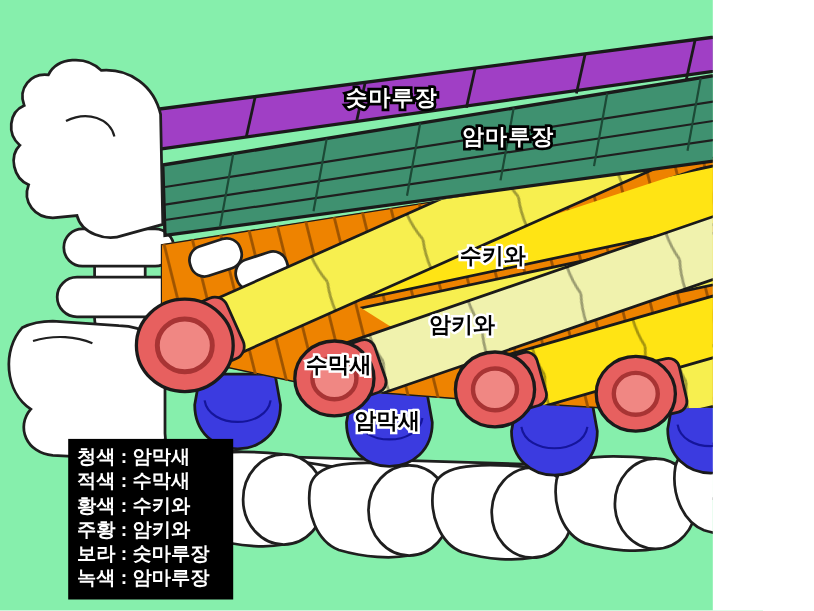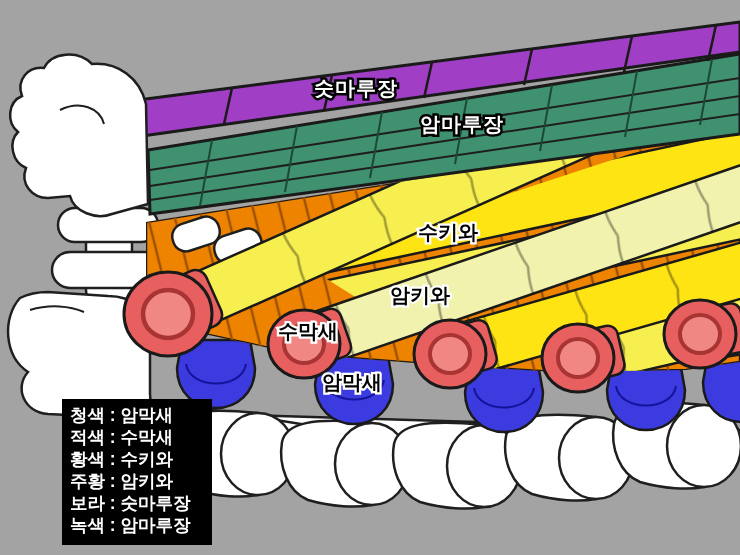--- a/index.html
+++ b/index.html
@@ -1,16 +1,16 @@
 <!DOCTYPE html>
 <html><head>
 <meta charset="utf-8">
 <style>
   html,body{margin:0;padding:0;background:#ffffff;}
-  .stage{position:relative;width:740px;height:555px;background:#a3a3a3;overflow:hidden;}
+  .stage{position:relative;width:648px;height:555px;background:#86efac;overflow:hidden;}
   svg text{font-family:"Liberation Sans","DejaVu Sans",sans-serif;font-weight:bold;}
   .lbl-dark{fill:#000;stroke:#fff;stroke-width:4.5px;paint-order:stroke;font-size:20px;}
   .lbl-light{fill:#fff;stroke:#000;stroke-width:5px;paint-order:stroke;font-size:20px;letter-spacing:1px;}
   .legend-text{fill:#fff;font-size:17.5px;}
   .wood{fill:#ffffff;stroke:#1f1f1f;stroke-width:2.5;}
   .thin{fill:none;stroke:#1f1f1f;stroke-width:2;}
 </style>
 </head>
 <body>
 

